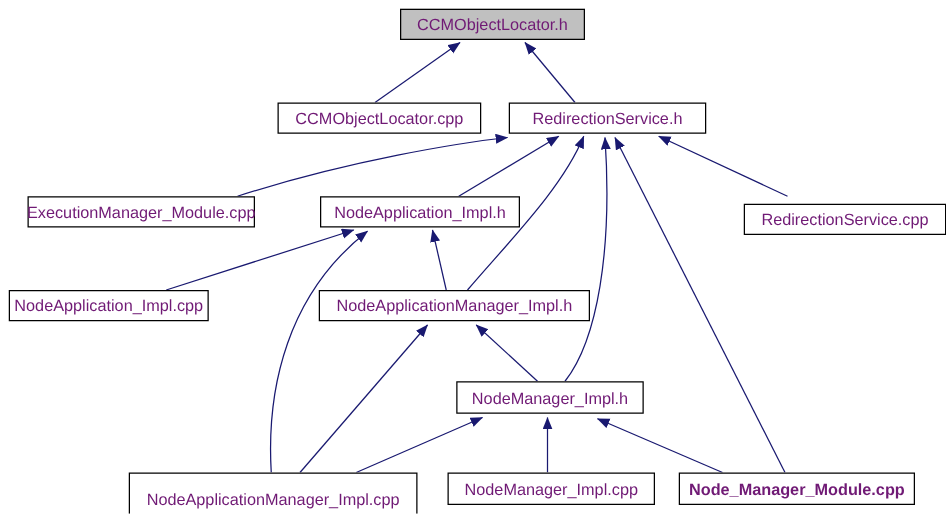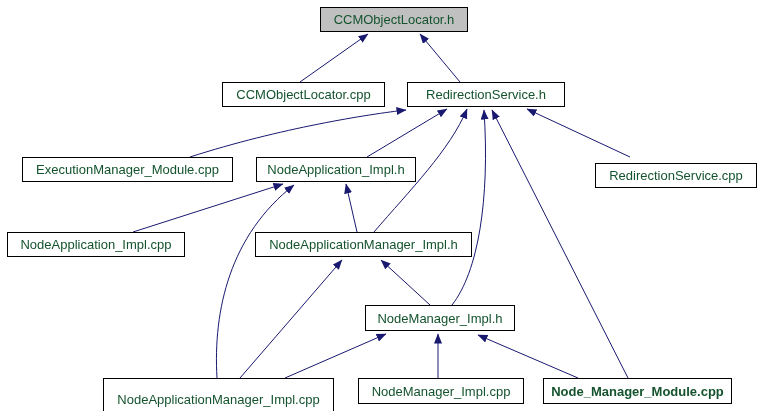--- a/index.html
+++ b/index.html
@@ -20,21 +20,21 @@
     left: 0;
     top: 0;
     width: 757px;
     height: 411px;
   }
   .node {
     position: absolute;
     box-sizing: border-box;
     border: 1px solid #000000;
     background: #ffffff;
-    color: #14532d;
+    color: #701a75;
     font-size: 13px;
     line-height: 1;
     display: flex;
     align-items: center;
     justify-content: center;
     white-space: nowrap;
     cursor: pointer;
   }
   .node.root {
     background: #c0c0c0;
@@ -67,23 +67,23 @@
         <path d="M430,305 L381,260" fill="none" stroke="#191970" stroke-width="1" marker-end="url(#arrowhead)"></path>
         <path d="M285,378 L386,334" fill="none" stroke="#191970" stroke-width="1" marker-end="url(#arrowhead)"></path>
         <path d="M438,378 L438,334" fill="none" stroke="#191970" stroke-width="1" marker-end="url(#arrowhead)"></path>
         <path d="M578,378 L478,335" fill="none" stroke="#191970" stroke-width="1" marker-end="url(#arrowhead)"></path>
       </g>
   </svg>
   <div id="node-layer">
       <div class="node root" style="left: 320px; top: 7px; width: 148px; height: 25px;">CCMObjectLocator.h</div>
       <div class="node" style="left: 222px; top: 82px; width: 163px; height: 25px;">CCMObjectLocator.cpp</div>
       <div class="node" style="left: 407px; top: 82px; width: 158px; height: 25px;">RedirectionService.h</div>
-      <div class="node" style="left: 22px; top: 157px; width: 211px; height: 25px;">ExecutionManager_Module.cpp</div>
+      <div class="node" style="left: 22px; top: 157px; width: 182px; height: 25px;">ExecutionManager_Module.cpp</div>
       <div class="node" style="left: 256px; top: 157px; width: 160px; height: 25px;">NodeApplication_Impl.h</div>
       <div class="node" style="left: 595px; top: 163px; width: 162px; height: 25px; text-align: right;">RedirectionService.cpp</div>
-      <div class="node" style="left: 7px; top: 232px; width: 178px; height: 25px;">NodeApplication_Impl.cpp</div>
+      <div class="node" style="left: 7px; top: 232px; width: 160px; height: 25px;">NodeApplication_Impl.cpp</div>
       <div class="node" style="left: 255px; top: 232px; width: 217px; height: 25px; text-align: center;">NodeApplicationManager_Impl.h</div>
       <div class="node" style="left: 365px; top: 305px; width: 150px; height: 26px;">NodeManager_Impl.h</div>
       <div class="node" style="left: 103px; top: 378px; width: 231px; height: 42px;">NodeApplicationManager_Impl.cpp</div>
       <div class="node" style="left: 358px; top: 378px; width: 166px; height: 26px;">NodeManager_Impl.cpp</div>
       <div class="node" style="left: 543px; top: 378px; width: 189px; height: 26px; font-weight: bold;">Node_Manager_Module.cpp</div>
     </div>
 </div>
 
 </body></html>

